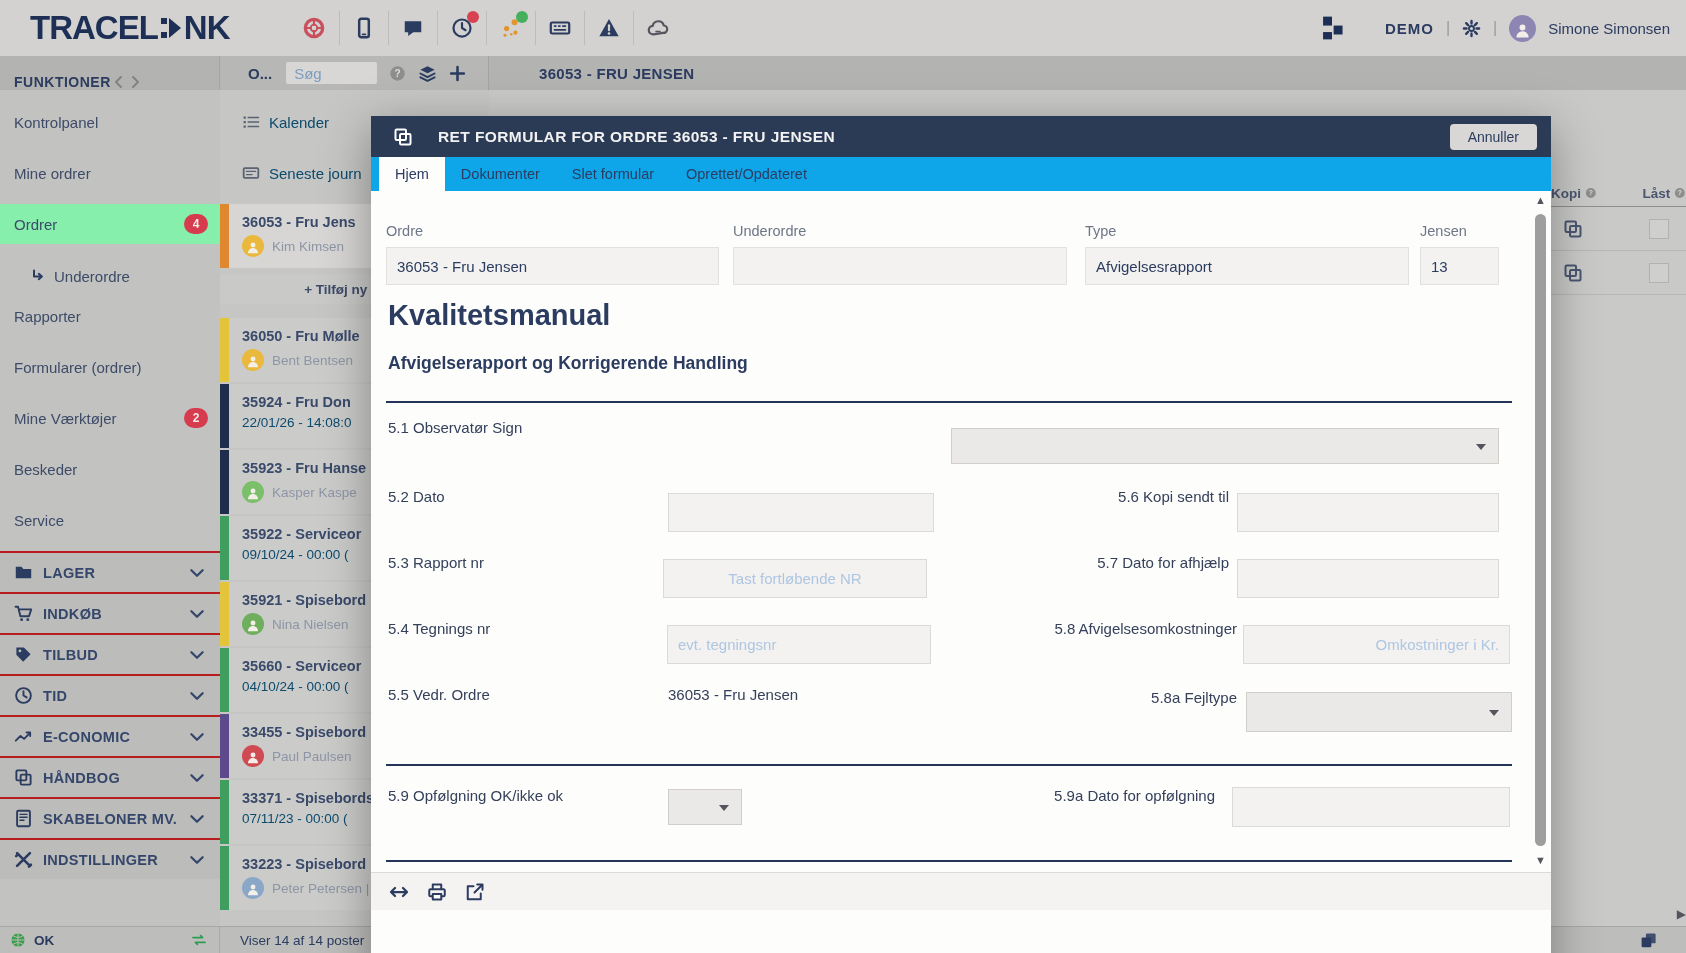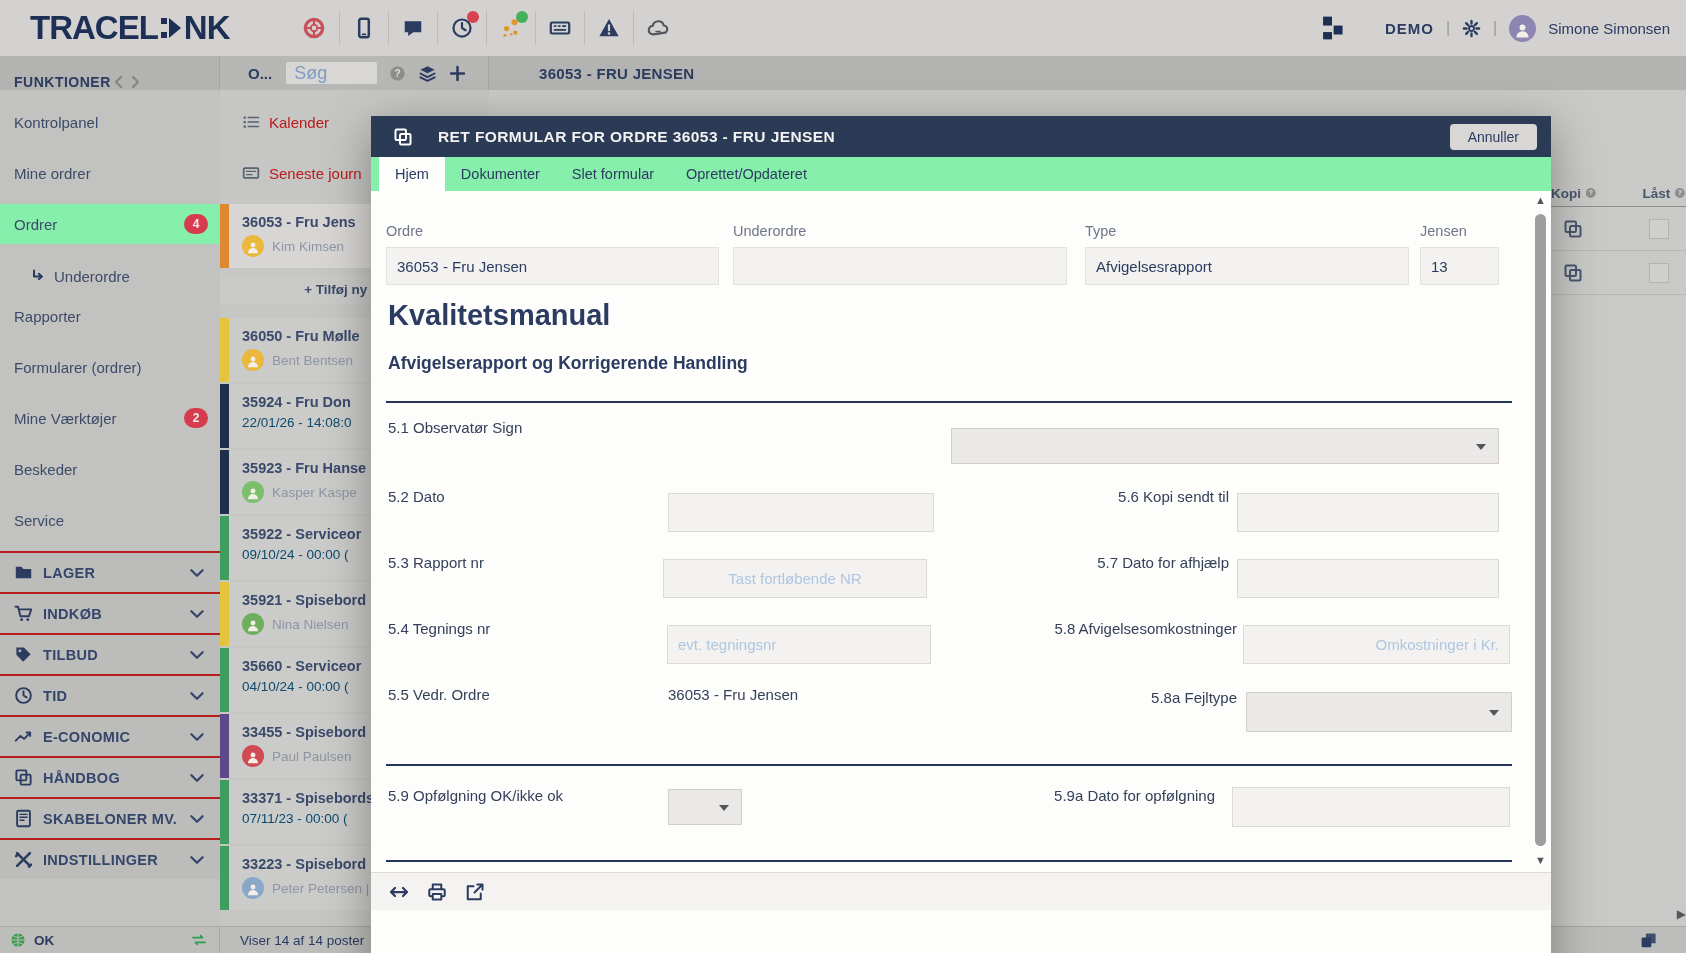--- a/index.html
+++ b/index.html
@@ -30,21 +30,21 @@
 
   
   #subbar { position:absolute; left:0; top:56px; width:1686px; height:34px; background:#b3b3b1; display:flex; align-items:center; }
   #funk-seg { width:220px; height:100%; display:flex; align-items:flex-end; border-right:1px solid #a4a4a2; }
   #funk-label { margin-left:14px; font-weight:bold; font-size:14px; letter-spacing:.5px; color:#2b3c60; }
   .nav-chev { width:16px; height:16px; color:#83837f; }
   #funk-seg .nav-chev:first-of-type { margin-left:auto; margin-right:10px; color:#6f6f6d; }
   #funk-seg .nav-chev:last-of-type { margin-right:12px; }
   #orders-seg { width:269px; height:100%; display:flex; align-items:center; border-right:1px solid #a4a4a2; background:#b7b7b5; }
   #orders-tab { margin-left:28px; font-weight:bold; font-size:15px; color:#2b3c60; }
-  #search-input { margin-left:14px; width:91px; height:22px; background:#d8d7d5; border:none; border-radius:2px; padding:0 8px; font-size:18px; color:#2b3c60; font-family:inherit; }
+  #search-input { margin-left:14px; width:91px; height:22px; background:#d8d7d5; border:none; border-radius:2px; padding:0 8px; font-size:15px; color:#2b3c60; font-family:inherit; }
   #search-input::placeholder { color:#7d9cc0; }
   #help-q { width:17px; height:17px; margin-left:12px; }
   #layers { width:19px; height:19px; margin-left:12px; color:#2b3c60; }
   #plus { width:17px; height:17px; margin-left:12px; color:#2b3c60; }
   #title-seg { flex:1; height:100%; display:flex; align-items:center; }
   #window-title { margin-left:50px; font-weight:bold; font-size:15px; letter-spacing:.3px; color:#2b3c60; }
 
   
   #sidebar { position:absolute; left:0; top:90px; width:220px; height:836px; background:#c2c2c0; padding-top:12px; }
   .side-item { height:40px; margin-bottom:11px; display:flex; align-items:center; padding-left:14px; font-size:15px; color:#3d4b68; cursor:pointer; }
@@ -53,21 +53,21 @@
   .sub-arrow { width:16px; height:16px; color:#2b3c60; margin-right:8px; }
   .badge { margin-left:auto; margin-right:12px; background:#d63c4d; color:#f4e8e8; font-size:12px; font-weight:bold; min-width:24px; height:20px; border-radius:10px; display:flex; align-items:center; justify-content:center; padding:0 6px; }
   #side-sections { margin-top:11px; }
   .side-section { height:41px; border-top:2px solid #b91c1c; background:#bcbcba; display:flex; align-items:center; padding:0 14px; cursor:pointer; }
   .sec-icon { width:19px; height:19px; color:#2b3c60; margin-right:10px; }
   .sec-label { font-weight:bold; font-size:14.5px; letter-spacing:.3px; color:#35466b; }
   .sec-chev { width:18px; height:18px; color:#35466b; margin-left:auto; }
 
   
   #orders-col { position:absolute; left:220px; top:90px; width:269px; height:836px; background:#c6c6c4; padding-top:12px; }
-  .tool-row { height:40px; margin-bottom:11px; display:flex; align-items:center; padding-left:22px; font-size:15px; color:#b91c1c; cursor:pointer; }
+  .tool-row { height:40px; margin-bottom:11px; display:flex; align-items:center; padding-left:22px; font-size:15px; color:#0c4a6e; cursor:pointer; }
   .tool-ico { width:18px; height:18px; margin-right:9px; color:#5a6372; }
   .card { position:relative; height:64px; margin-bottom:2px; background:#cbcbc9; padding:10px 8px 0 22px; cursor:pointer; }
   .card.sel { background:#d7d6d4; }
   .bar { position:absolute; left:0; top:0; width:9px; height:100%; }
   .card-title { font-size:14.5px; font-weight:bold; color:#3a4a6b; white-space:nowrap; overflow:hidden; }
   .card-line2 { margin-top:5px; display:flex; align-items:center; font-size:13.5px; color:#8d96a6; white-space:nowrap; overflow:hidden; }
   .avatar { width:22px; height:22px; border-radius:50%; margin-right:8px; flex:none; padding:3px 4px 0; overflow:hidden; }
   .cdate { color:#0c4a6e; }
   #add-sub-row { height:30px; margin:6px 0 14px; background:#c9c9c7; display:flex; align-items:center; justify-content:center; font-size:13.5px; font-weight:bold; color:#3d4b68; cursor:pointer; }
   #orders-scroll-down { position:absolute; left:238px; top:815px; font-size:13px; color:#55555e; }
@@ -103,21 +103,21 @@
   #doc-chip { display:flex; align-items:center; margin-left:210px; }
   #doc-chip .sb-ico { width:15px; height:15px; margin-right:7px; }
   #stack-ico { margin-left:auto; margin-right:28px; width:19px; height:19px; color:#2b3c60; }
 
   
   #modal { position:absolute; left:371px; top:92px; width:1180px; height:928px; background:#fdfdfc; box-shadow:0 12px 45px rgba(0,0,0,.35); z-index:10;margin-top:24px; }
   #modal-header { position:absolute; left:0; top:0; width:100%; height:41px; background:#2b3a55; display:flex; align-items:center; }
   #modal-hdr-ico { width:20px; height:20px; color:#fff; margin-left:22px; }
   #modal-title { margin-left:25px; color:#f2f2f2; font-weight:bold; font-size:15.5px; letter-spacing:.4px; }
   #cancel-btn { margin-left:auto; margin-right:14px; background:#d8d7d5; color:#2b3c60; border:none; border-radius:4px; font-family:inherit; font-size:14px; padding:5px 18px; cursor:pointer; }
-  #modal-tabs { position:absolute; left:0; top:41px; width:100%; height:34px; background:#86efac; display:flex; align-items:flex-end; }
+  #modal-tabs { position:absolute; left:0; top:41px; width:100%; height:34px; background:#0ea5e9; display:flex; align-items:flex-end; }
   .mtab { height:34px; display:flex; align-items:center; padding:0 16px; font-size:14.5px; color:#2b3c60; cursor:pointer; }
   .mtab:first-child { margin-left:8px; }
   .mtab.active { background:#fdfdfc; font-weight:normal; }
   #modal-body { position:absolute; left:0; top:75px; width:100%; height:681px; background:#fdfdfc; overflow:hidden; }
 
   .meta-label { position:absolute; top:32px; font-size:14.5px; color:#6e7687; }
   .meta-box { position:absolute; top:56px; height:38px; background:#f3f2f0; border:1px solid #e3e1de; font-size:15px; color:#2b3c60; display:flex; align-items:center; padding-left:10px; }
   #meta-ordre-l { left:15px; }   #meta-ordre   { left:15px;  width:333px; }
   #meta-under-l { left:362px; }  #meta-under   { left:362px; width:334px; }
   #meta-type-l  { left:714px; }  #meta-type    { left:714px; width:324px; }

